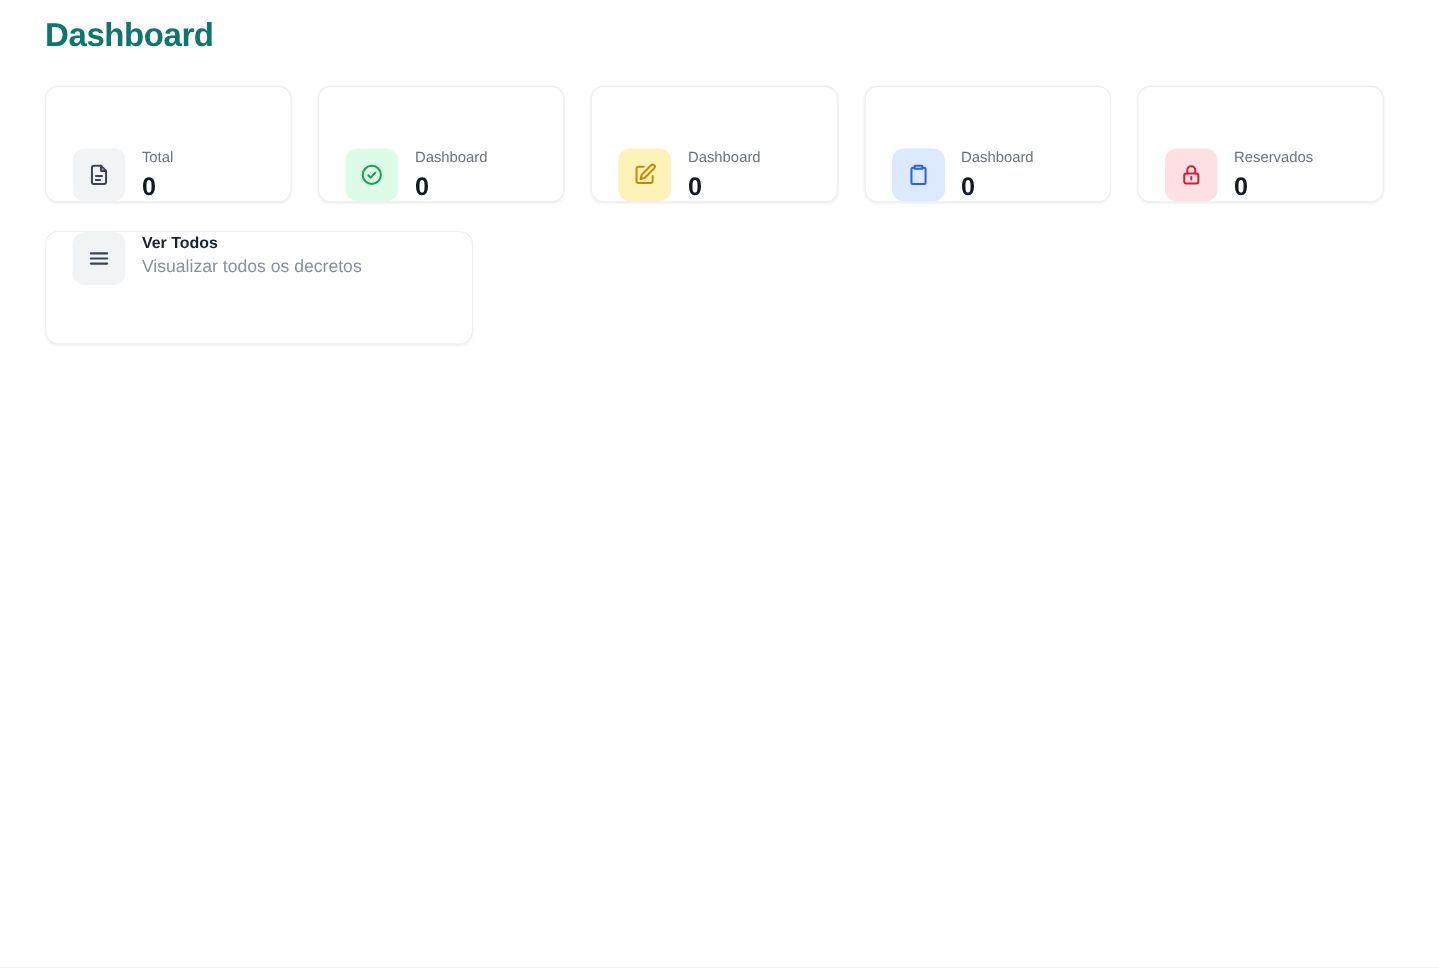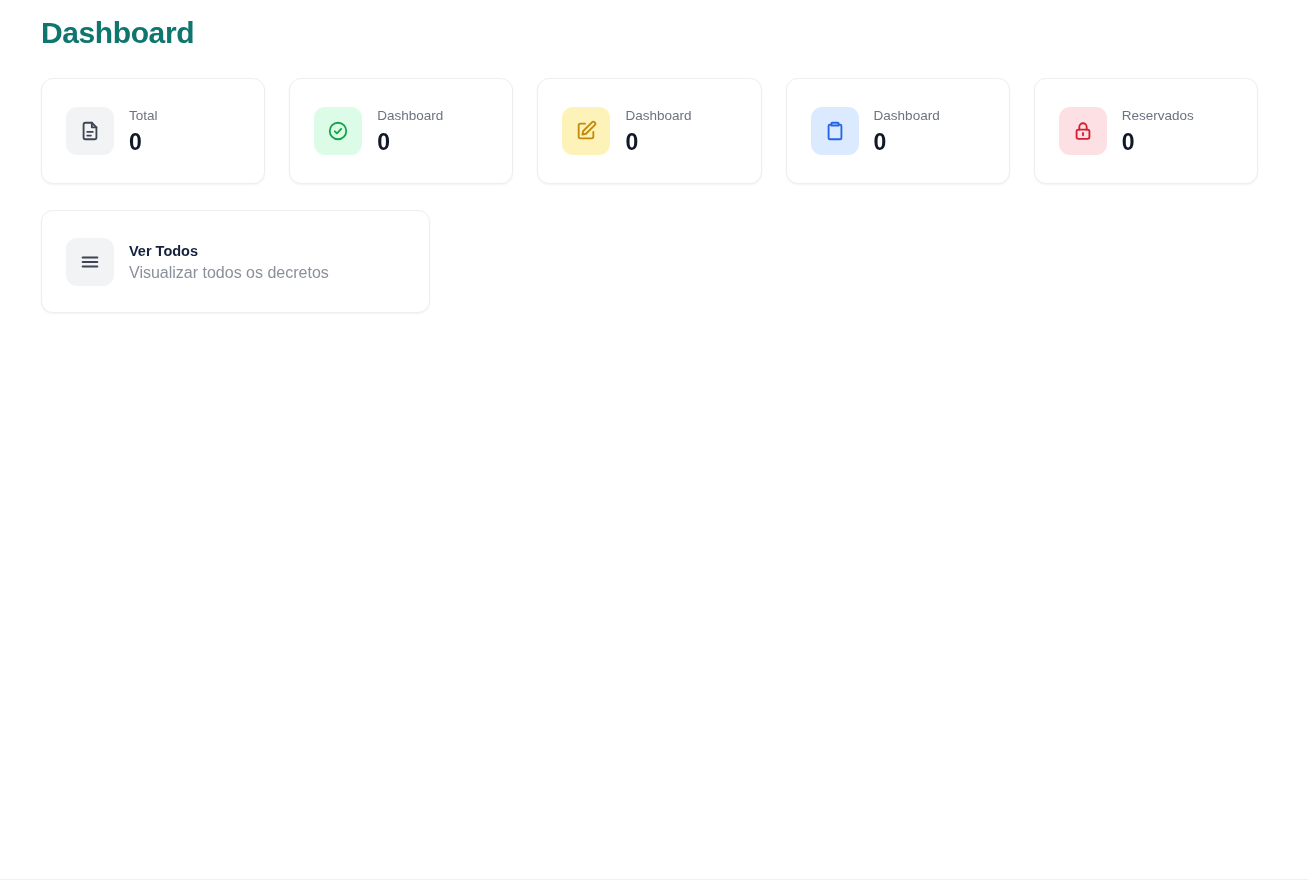--- a/index.html
+++ b/index.html
@@ -48,21 +48,21 @@
   }
   .stat-card {
     flex: 1 1 0;
     min-width: 0;
     height: 106px;
     background: #ffffff;
     border: 1px solid #edeef1;
     border-radius: 12px;
     box-shadow: 0 1px 2px rgba(16,24,40,0.05);
     display: flex;
-    align-items: center;
+    align-items: flex-end;
     gap: 15px;
     padding: 0 20px 0 24px;
     cursor: pointer;
   }
 
   .icon-tile {
     width: 48px;
     height: 48px;
     border-radius: 11px;
     display: flex;
@@ -101,21 +101,21 @@
     padding: 26px 50px 0 41px;
   }
   .action-card {
     width: 389px;
     height: 103px;
     background: #ffffff;
     border: 1px solid #edeef1;
     border-radius: 12px;
     box-shadow: 0 1px 2px rgba(16,24,40,0.05);
     display: flex;
-    align-items: center;
+    align-items: flex-start;
     gap: 15px;
     padding: 0 20px 0 24px;
     cursor: pointer;
   }
   .action-title {
     font-size: 14.5px;
     font-weight: 700;
     color: #16213e;
     line-height: 20px;
   }

